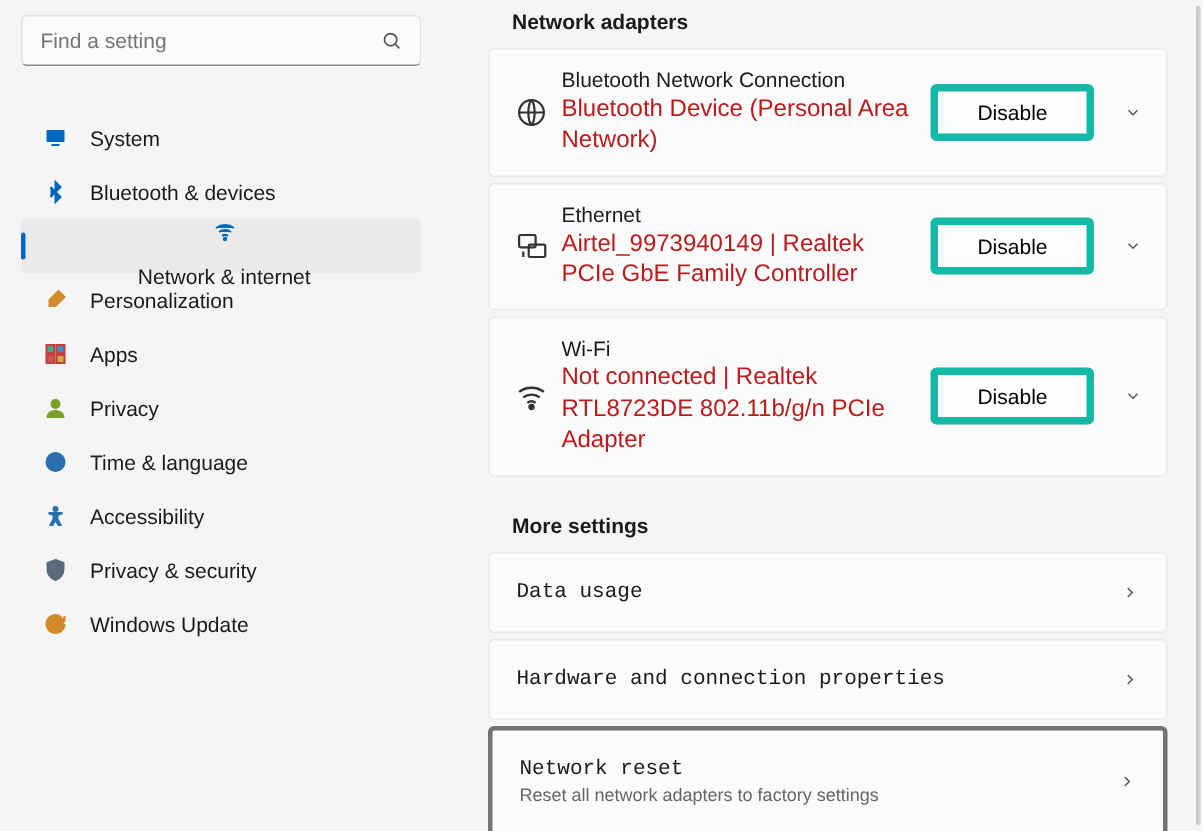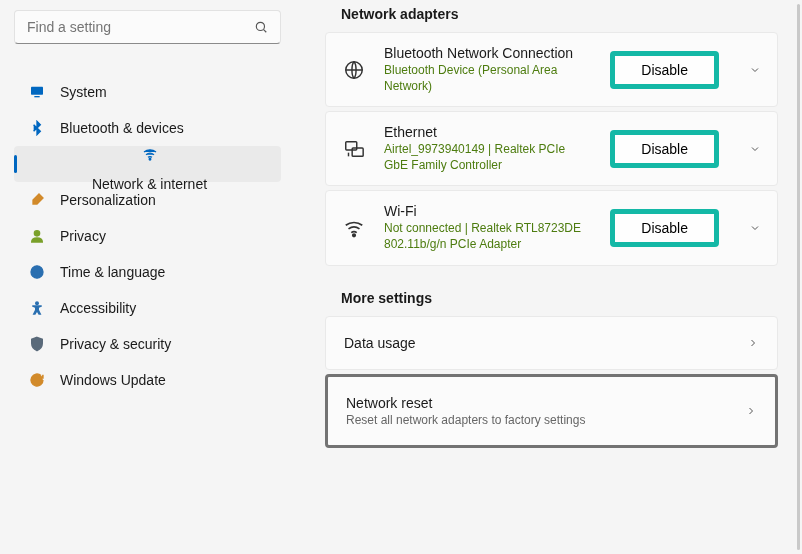--- a/index.html
+++ b/index.html
@@ -72,27 +72,27 @@
     position: relative;
   }
   .section-title { font-weight: 600; font-size: 14px; margin: 6px 16px 10px; }
   .card {
     background: #fbfbfb;
     border: 1px solid #e9e9e9;
     border-radius: 4px;
     padding: 12px 16px;
     display: flex;
     align-items: center;
-    gap: 18px;
+    gap: 8px;
     margin-bottom: 4px;
   }
   .card .adapter-icon { width: 24px; display:flex; align-items:center; justify-content:center; color:#444; }
   .card-body { flex: 1; }
   .card-title { font-size: 14px; color:#1a1a1a; }
-  .card-sub   { font-size: 12px; color: #4d7c0f; margin-top: 2px; line-height:1.3; }
+  .card-sub   { font-size: 16px; color: #b91c1c; margin-top: 2px; line-height:1.3; }
   .btn {
     background: #fefefe;
     border: 5px solid #14b8a6;
     border-radius: 4px;
     padding: 6px 26px;
     font-size: 14px;
     cursor: pointer;
   }
   .chev { color:#555; padding-left: 12px; font-size:12px; }
 
@@ -100,21 +100,21 @@
     background: #fbfbfb;
     border: 1px solid #e9e9e9;
     border-radius: 4px;
     padding: 18px 18px;
     display: flex;
     align-items: center;
     margin-bottom: 4px;
     cursor: pointer;
   }
   .row-card .row-body { flex: 1; }
-  .row-title { font-size: 14px; }
+  .row-title { font-size: 14px; font-family: Liberation Mono, monospace; }
   .row-sub { font-size: 12px; color:#666; margin-top:2px; }
   .row-chev { color:#555; font-size:12px; }
 
   .highlight-box {
     border: 3px solid #737373;
   }
 
   .scrollbar-fake {
     position: absolute;
     right: 2px; top: 4px; bottom: 4px;
@@ -172,20 +172,31 @@
         <div class="nav-item">
           <span class="ic">
             <svg width="16" height="16" viewBox="0 0 24 24" fill="#d28a2a" stroke="#d28a2a" stroke-width="2">
               <path d="M15 3l6 6-9 9H6v-6z"></path>
             </svg>
           </span>
           <span class="nav-label">Personalization</span>
         </div>
         <div class="nav-item">
           <span class="ic">
+            <svg width="16" height="16" viewBox="0 0 24 24" fill="#c04040" stroke="#c04040" stroke-width="2">
+              <rect x="3" y="3" width="8" height="8" fill="#4a8"></rect>
+              <rect x="13" y="3" width="8" height="8" fill="#48c"></rect>
+              <rect x="3" y="13" width="8" height="8" fill="#c55"></rect>
+              <rect x="13" y="13" width="8" height="8" fill="#ca4"></rect>
+            </svg>
+          </span>
+          <span class="nav-label">Apps</span>
+        </div>
+        <div class="nav-item">
+          <span class="ic">
             <svg width="16" height="16" viewBox="0 0 24 24" fill="#7aa02a" stroke="#7aa02a" stroke-width="2">
               <circle cx="12" cy="8" r="4"></circle>
               <path d="M4 21c0-4 4-6 8-6s8 2 8 6z"></path>
             </svg>
           </span>
           <span class="nav-label">Privacy</span>
         </div>
         <div class="nav-item">
           <span class="ic">
             <svg width="16" height="16" viewBox="0 0 24 24" fill="#2a6fb0" stroke="#2a6fb0" stroke-width="2">
@@ -291,20 +302,30 @@
         <div class="row-card">
           <div class="row-body">
             <div class="row-title">Data usage</div>
           </div>
           <span class="row-chev">
             <svg width="12" height="12" viewBox="0 0 24 24" fill="none" stroke="#555" stroke-width="2">
               <polyline points="9 6 15 12 9 18"></polyline>
             </svg>
           </span>
         </div>
+        <div class="row-card">
+          <div class="row-body">
+            <div class="row-title">Hardware and connection properties</div>
+          </div>
+          <span class="row-chev">
+            <svg width="12" height="12" viewBox="0 0 24 24" fill="none" stroke="#555" stroke-width="2">
+              <polyline points="9 6 15 12 9 18"></polyline>
+            </svg>
+          </span>
+        </div>
         <div class="row-card highlight-box">
           <div class="row-body">
             <div class="row-title">Network reset</div>
             <div class="row-sub">Reset all network adapters to factory settings</div>
           </div>
           <span class="row-chev">
             <svg width="12" height="12" viewBox="0 0 24 24" fill="none" stroke="#555" stroke-width="2">
               <polyline points="9 6 15 12 9 18"></polyline>
             </svg>
           </span>

